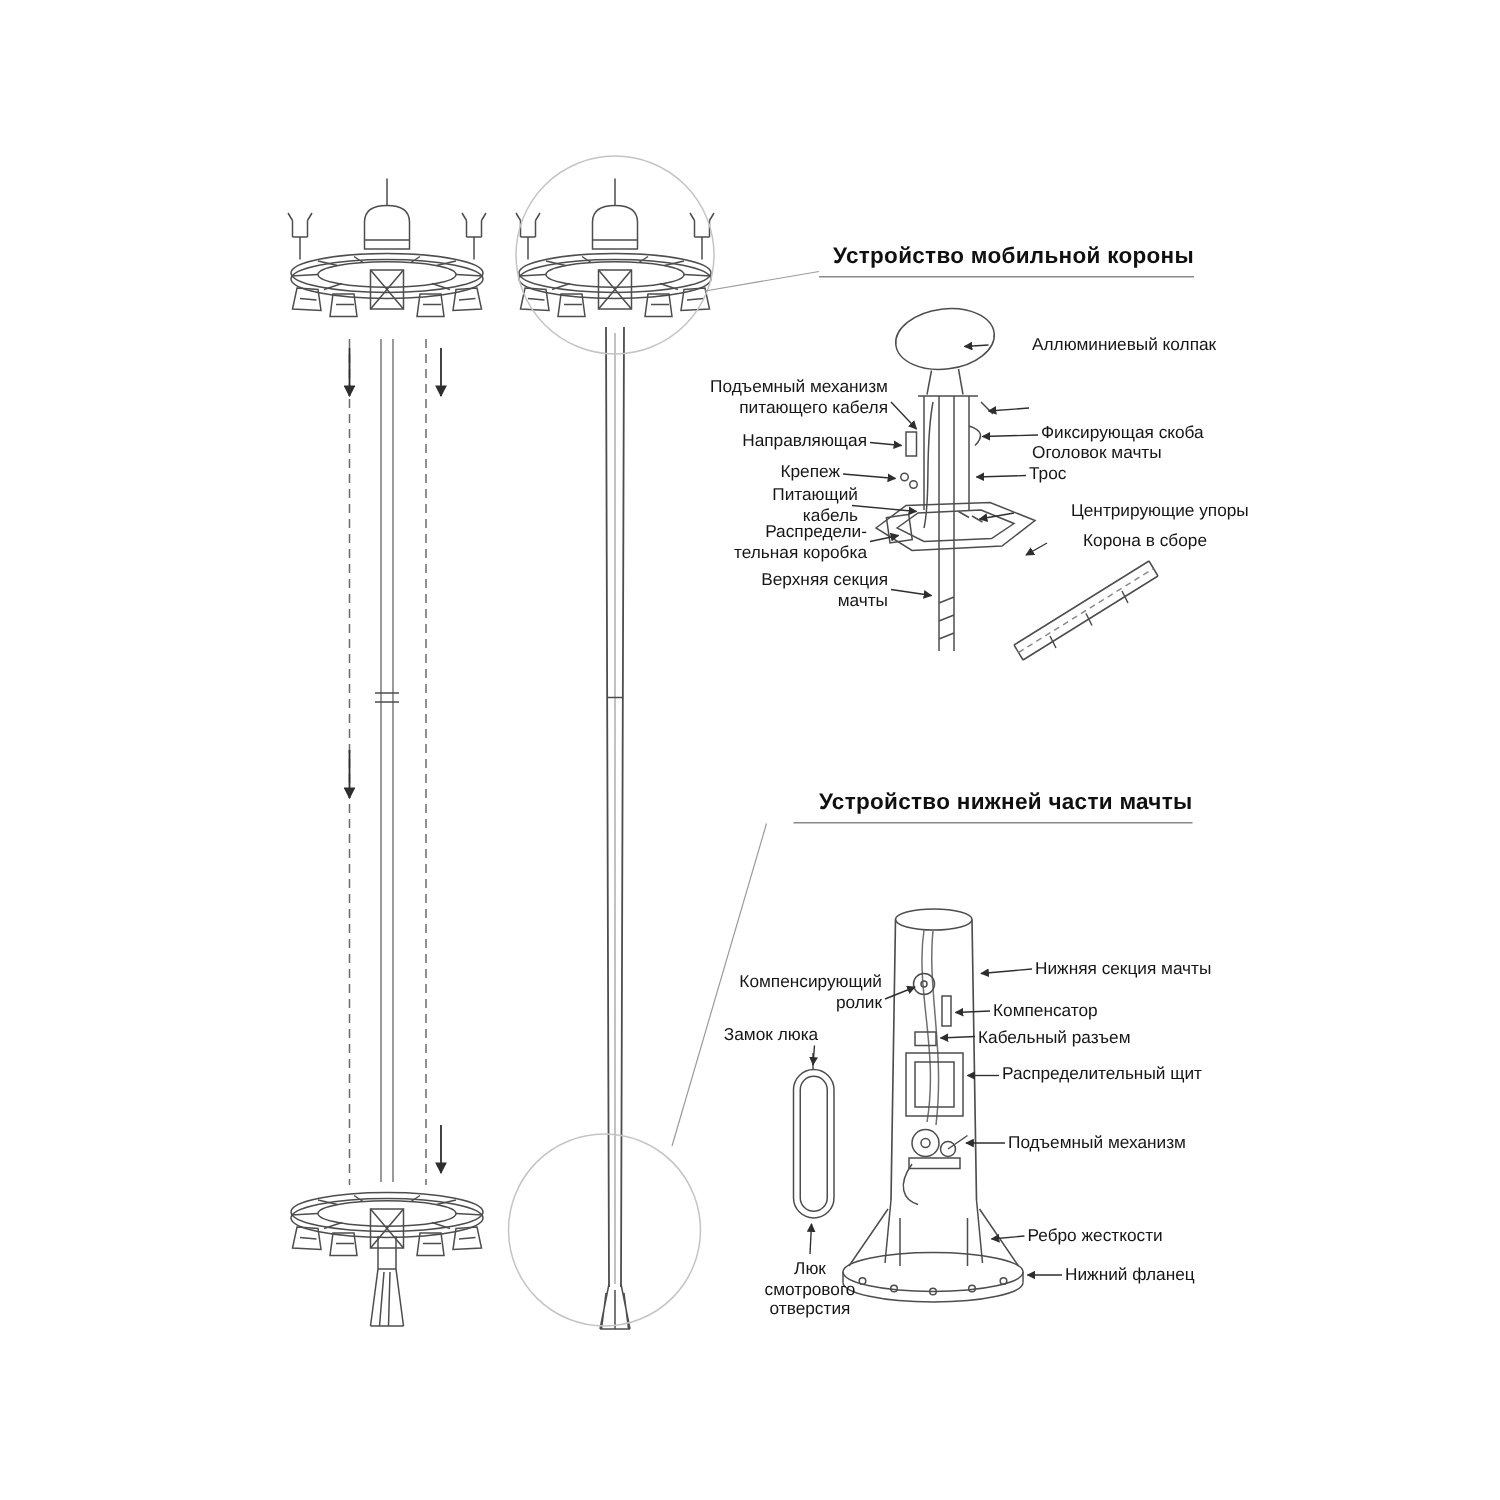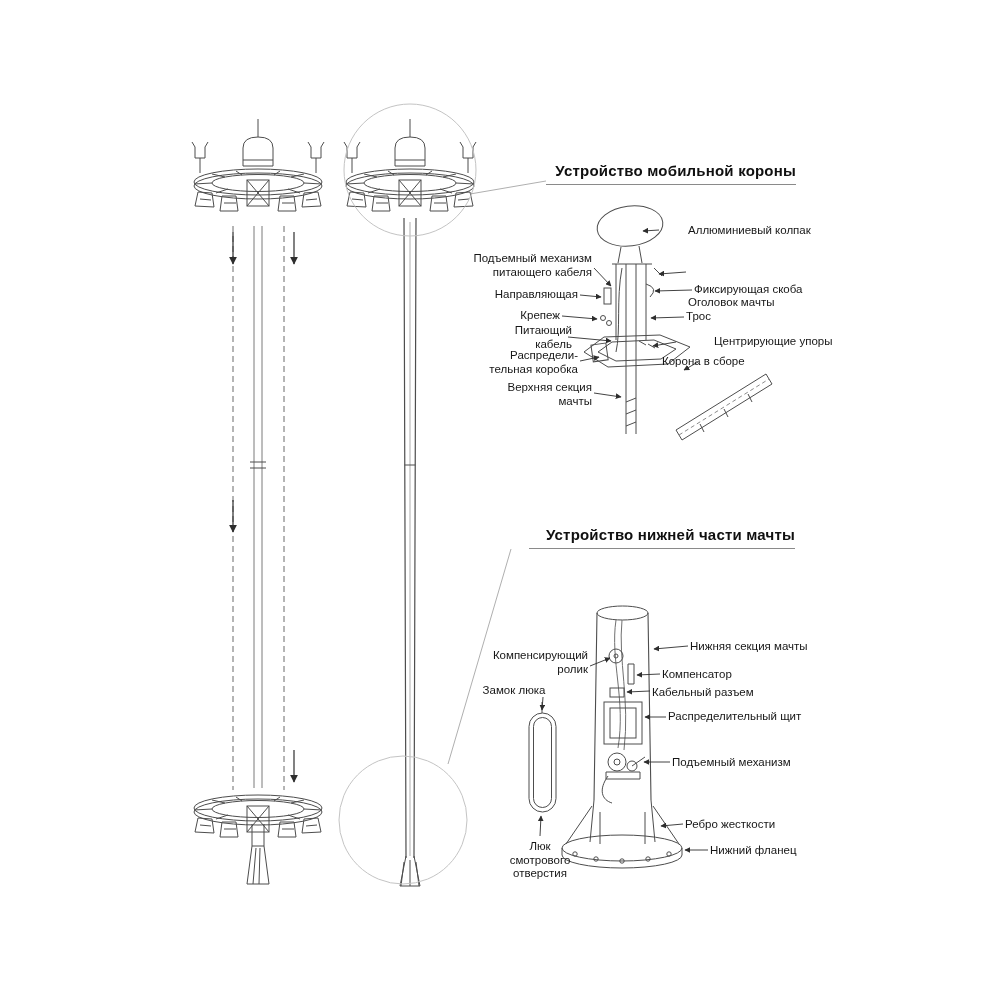--- a/index.html
+++ b/index.html
@@ -172,21 +172,21 @@
 <div class="lbl r" style="left:458px;top:349px;width:120px;">Распредели-
 тельная коробка</div>
 <div class="lbl r" style="left:452px;top:381px;width:140px;">Верхняя секция
 мачты</div>
 
 <div class="lbl" style="left:661px;top:224px;padding-left:27px;">Аллюминиевый колпак</div>
 <div class="lbl" style="left:688px;top:265px;margin-top:31px;">Оголовок мачты</div>
 <div class="lbl" style="left:694px;top:283px;text-align:right;">Фиксирующая скоба</div>
 <div class="lbl" style="left:686px;top:310px;">Трос</div>
 <div class="lbl" style="left:678px;top:335px;margin-left:36px;">Центрирующие упоры</div>
-<div class="lbl" style="left:662px;top:355px;">Корона в сборе</div>
+<div class="lbl" style="left:722px;top:355px;">Корона в сборе</div>
 
 <div class="lbl r" style="left:468px;top:649px;width:120px;">Компенсирующий
 ролик</div>
 <div class="lbl c" style="left:478px;top:684px;width:72px;">Замок люка</div>
 <div class="lbl c" style="left:497px;top:840px;width:86px;">Люк
 смотрового
 отверстия</div>
 
 <div class="lbl" style="left:690px;top:640px;">Нижняя секция мачты</div>
 <div class="lbl" style="left:662px;top:668px;text-align:center;">Компенсатор</div>

